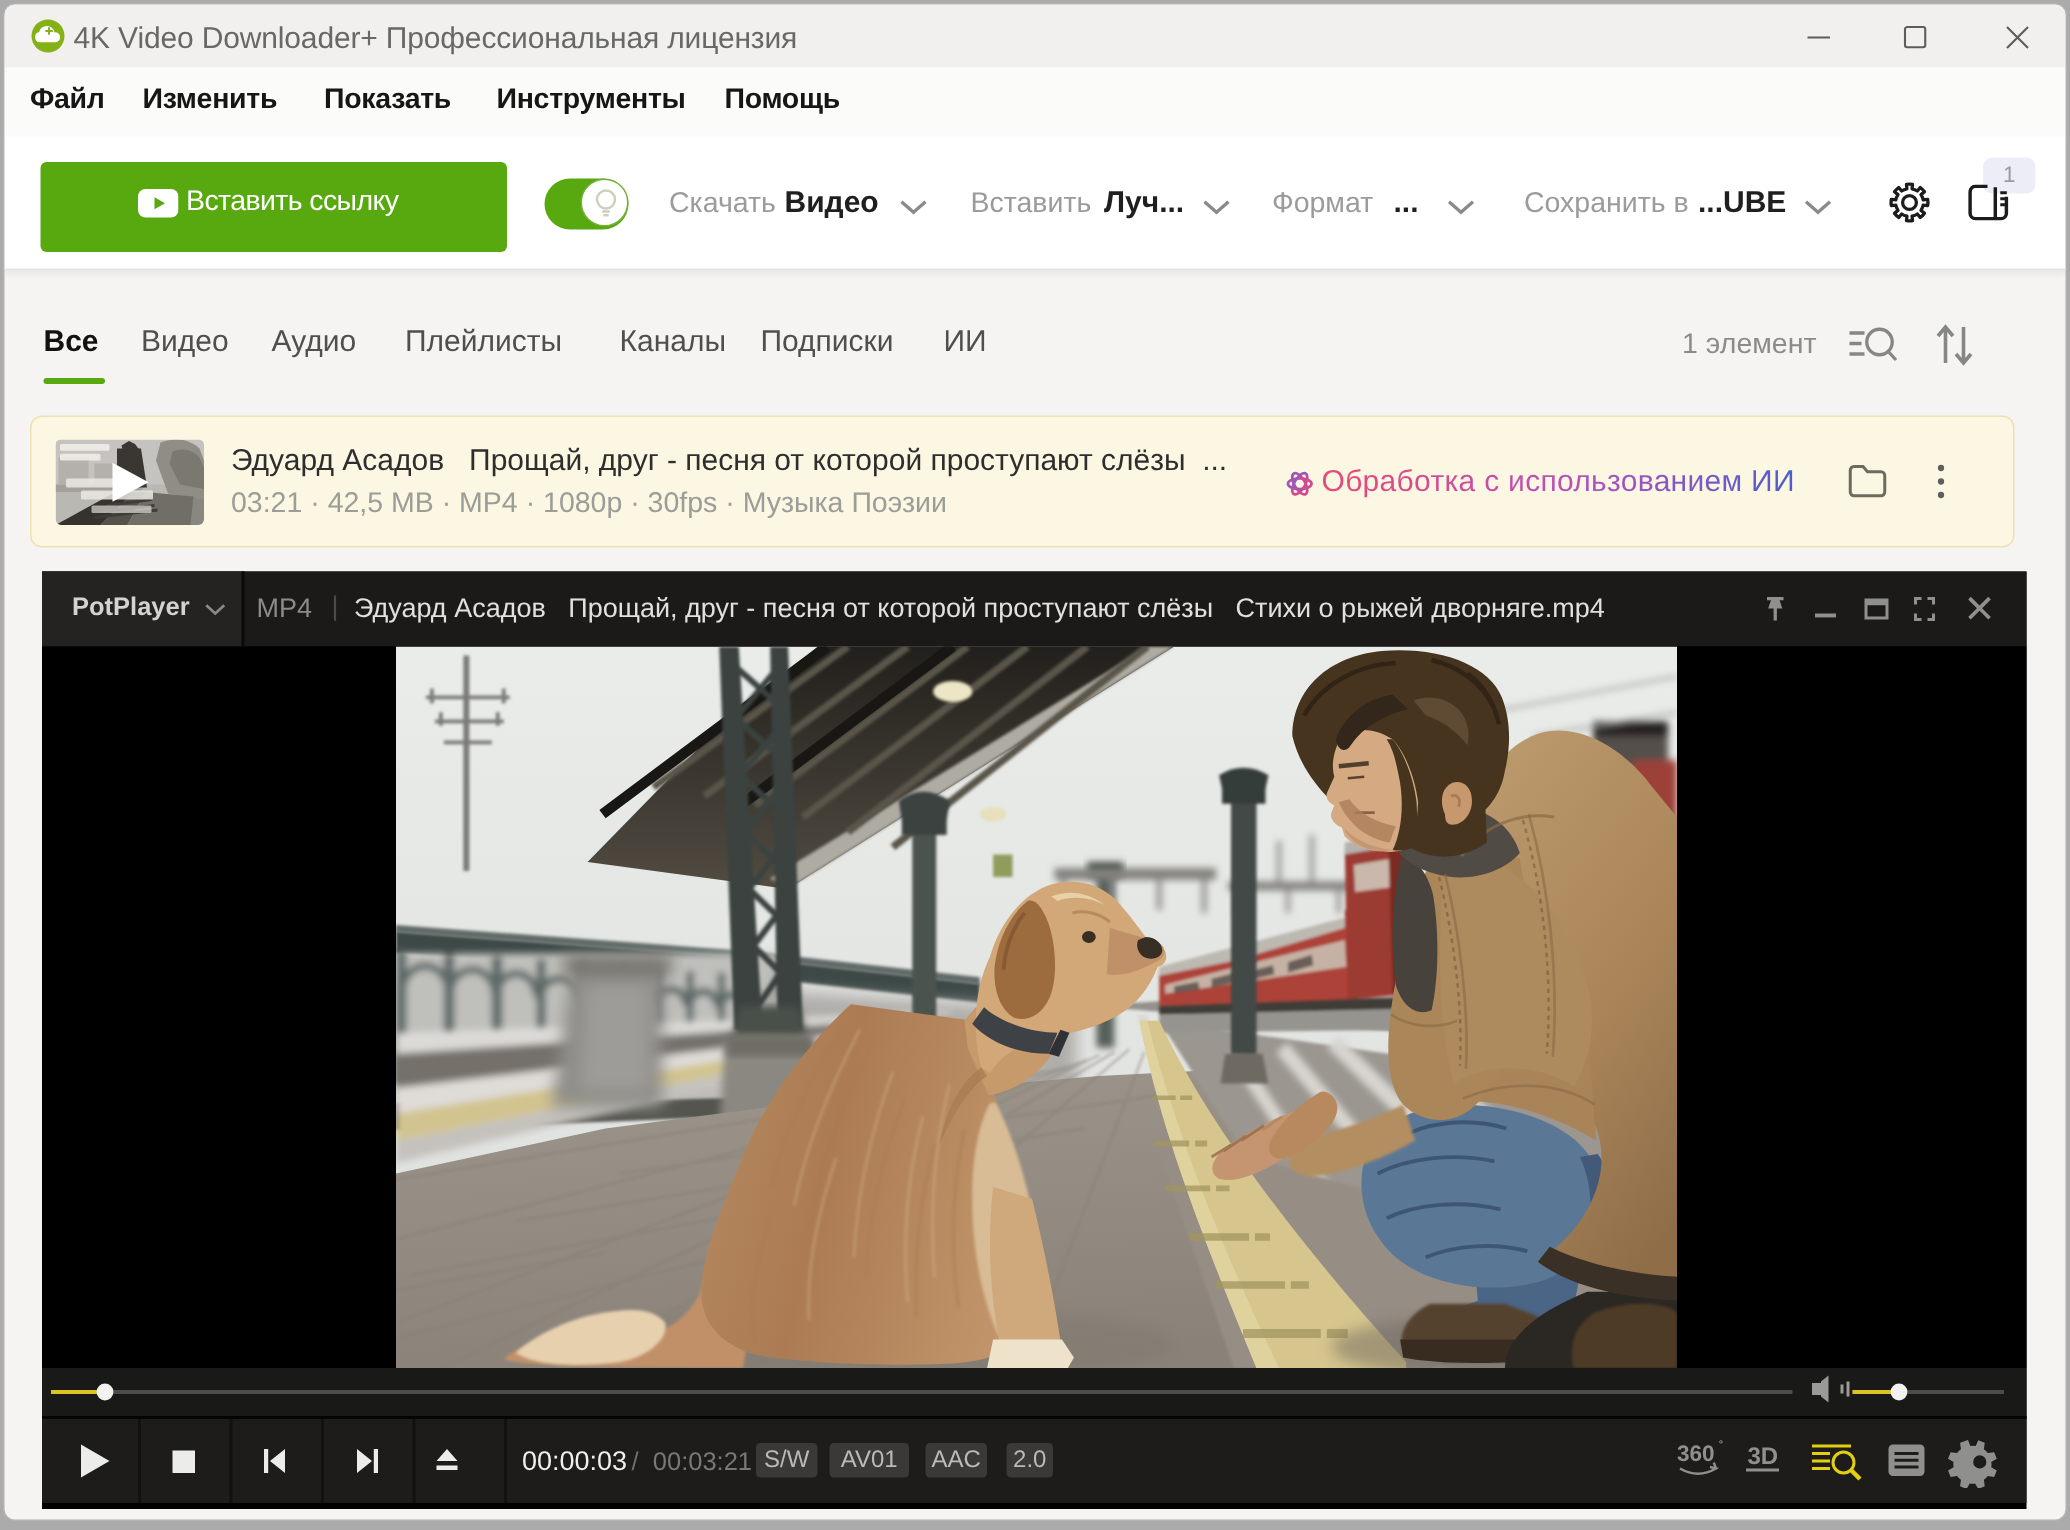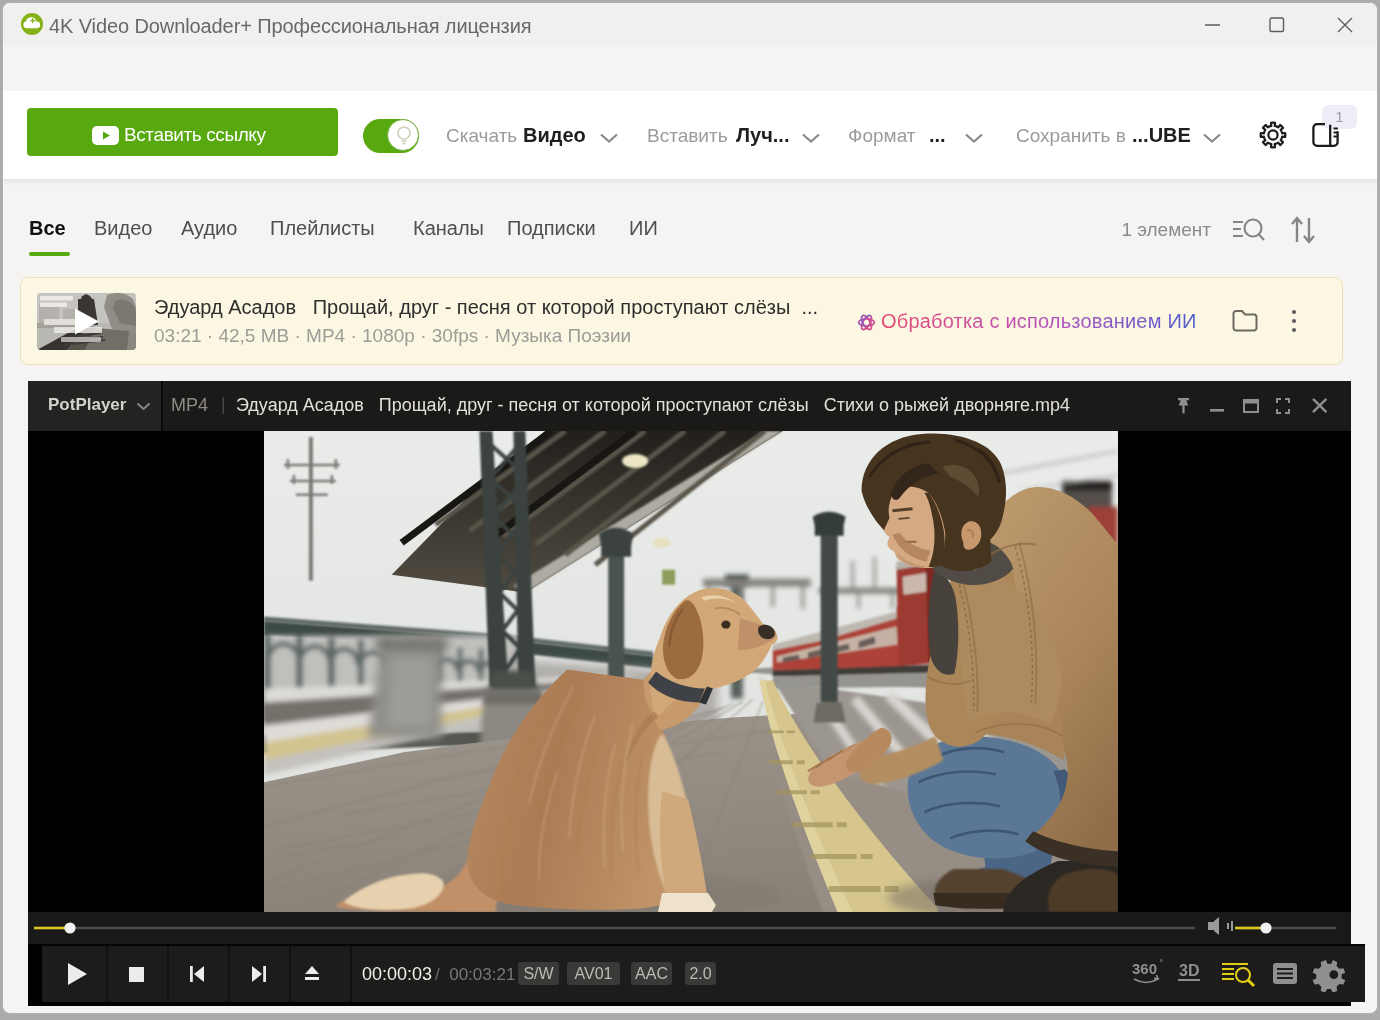--- a/index.html
+++ b/index.html
@@ -9,21 +9,21 @@
     background:#f5f4f2;border:1px solid #b2b2b2;border-radius:8px;overflow:hidden;}
   
   #titlebar{position:absolute;left:0;top:0;width:100%;height:42px;background:#f1f0ee;}
   #titletext{position:absolute;left:46px;top:12px;font-size:20px;color:#686868;letter-spacing:-0.1px;}
   
   #menubar{position:absolute;left:0;top:42px;width:100%;height:46px;background:#fbfbfa;}
   .menu{position:absolute;top:11px;font-size:19px;color:#161616;font-weight:600;letter-spacing:-0.2px;}
   
   #toolbar{position:absolute;left:0;top:88px;width:100%;height:88px;background:#ffffff;
     border-bottom:1px solid #e4e3e1;box-shadow:0 3px 4px rgba(0,0,0,0.05);}
-  #pastebtn{position:absolute;left:24px;top:17px;width:311px;height:48px;border-radius:4px;
+  #pastebtn{position:absolute;left:24px;top:17px;width:311px;height:60px;border-radius:4px;
     background:#58a90f;color:#fff;font-size:19px;letter-spacing:-0.4px;}
   #toggle{position:absolute;left:360px;top:28px;width:56px;height:34px;border-radius:17px;background:#58a90f;}
   #knob{position:absolute;right:0px;top:0px;width:30px;height:30px;border-radius:50%;background:#fff;border:1.5px solid #74b13a;}
   .tlab-g{position:absolute;top:34px;font-size:19px;color:#9b9b9b;}
   .tlab-b{position:absolute;top:33px;font-size:20px;color:#1f1f1f;font-weight:600;}
   .chev{position:absolute;top:42px;}
   
   .tab{position:absolute;top:214px;font-size:20px;color:#4f4f4f;}
   #tab-all{font-weight:700;color:#111;}
   #tabline{position:absolute;left:26px;top:249px;width:41px;height:4px;background:#58a90f;border-radius:2px;}
@@ -41,21 +41,21 @@
   #player{position:absolute;left:25px;top:378px;width:1323px;height:625px;background:#000;}
   #ptitle{position:absolute;left:0;top:0;width:100%;height:50px;background:#1b1a19;}
   #pseg{position:absolute;left:0;top:0;width:133px;height:50px;background:#242321;border-right:2px solid #0a0a0a;}
   #plogo{position:absolute;left:20px;top:14px;font-size:17px;font-weight:700;color:#d5d3cf;letter-spacing:0px;}
   #pmp4{position:absolute;left:143px;top:14px;font-size:18px;color:#8d8b87;}
   #psep{position:absolute;left:193px;top:13px;font-size:18px;color:#4a4a48;}
   #ptext{position:absolute;left:208px;top:14px;font-size:18px;color:#e2e0dc;white-space:pre;}
   #vidwrap{position:absolute;left:0;top:50px;width:1323px;height:481px;background:#000;}
   #vid{position:absolute;left:236px;top:0;width:854px;height:481px;}
   #seekrow{position:absolute;left:0;top:531px;width:1323px;height:32px;background:#191918;}
-  #ctlrow{position:absolute;left:14px;top:563px;width:1323px;height:56px;background:#1d1c1b;border-top:2px solid #050505;}
+  #ctlrow{position:absolute;left:0;top:563px;width:1323px;height:56px;background:#1d1c1b;border-top:2px solid #050505;}
   .vline{position:absolute;top:0;width:2px;height:56px;background:#111110;}
   #time1{position:absolute;left:320px;top:18px;font-size:18px;color:#f0efec;}
   #time2{position:absolute;left:393px;top:19px;font-size:17px;color:#787876;}
   .badge{position:absolute;top:16px;height:23px;border-radius:3px;background:#3a3937;color:#bcbab7;
     font-size:16px;line-height:23px;text-align:center;}
 </style>
 </head>
 <body>
 <div id="win">
 
@@ -66,20 +66,27 @@
       <path d="M12.7 6.7 v4 M10.7 8.7 h4" stroke="#84b216" stroke-width="1.3" stroke-linecap="round"></path>
     </svg>
     <div id="titletext">4K Video Downloader+ Профессиональная лицензия</div>
     <svg class="abs" style="left:1200px;top:14px" width="160" height="16" viewBox="0 0 160 16">
       <path d="M2 8 h15" stroke="#5c5c5c" stroke-width="1.4"></path>
       <rect x="67" y="1" width="13.5" height="13.5" rx="1.5" fill="none" stroke="#5c5c5c" stroke-width="1.4"></rect>
       <path d="M135 1 l14 14 M149 1 l-14 14" stroke="#5c5c5c" stroke-width="1.4"></path>
     </svg>
   </div>
 
+  <div id="menubar">
+    <div class="menu" style="left:17px">Файл</div>
+    <div class="menu" style="left:92px">Изменить</div>
+    <div class="menu" style="left:213px">Показать</div>
+    <div class="menu" style="left:328px">Инструменты</div>
+    <div class="menu" style="left:480px">Помощь</div>
+  </div>
 
   <div id="toolbar">
     <div id="pastebtn">
       <svg class="abs" style="left:65px;top:18px" width="27" height="20" viewBox="0 0 27 20">
         <rect x="0" y="0" width="27" height="19" rx="5" fill="#fff"></rect>
         <path d="M11 5.5 l7 4 -7 4 z" fill="#58a90f"></path>
       </svg>
       <div class="abs" style="left:97px;top:16px">Вставить ссылку</div>
     </div>
     <div id="toggle">

